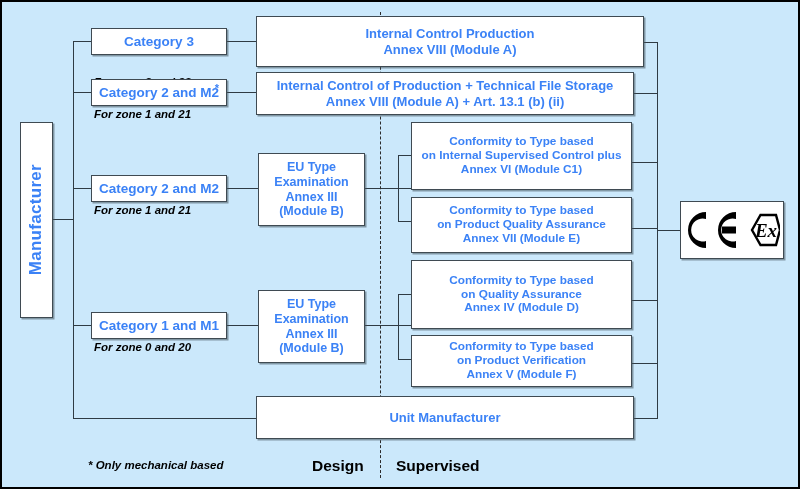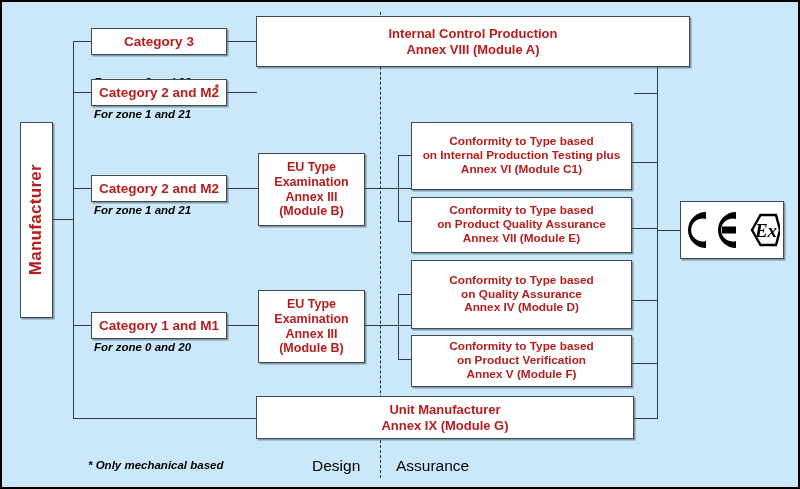--- a/index.html
+++ b/index.html
@@ -19,21 +19,21 @@
     position: absolute;
     background: #ffffff;
     border: 1.5px solid #3f4a52;
     box-shadow: 1.5px 1.5px 0 rgba(70,85,95,0.55);
     box-sizing: border-box;
     display: flex;
     flex-direction: column;
     align-items: center;
     justify-content: center;
     text-align: center;
-    color: #b91c1c;
+    color: #3b82f6;
     line-height: 1.18;
   }
   .ln-bold { font-weight: bold; }
   .ln-norm { font-weight: bold; }
 
   
   .h { position: absolute; height: 0; border-top: 1.6px solid #2f3b44; }
   .v { position: absolute; width: 0; border-left: 1.6px solid #2f3b44; }
   .dash {
     position: absolute; width: 0;
@@ -43,21 +43,21 @@
   .zone {
     position: absolute;
     font-style: italic;
     font-weight: bold;
     font-size: 11.5px;
     color: #000;
     white-space: nowrap;
   }
   .stage {
     position: absolute;
-    font-weight: normal;
+    font-weight: bold;
     font-size: 15.5px;
     color: #000;
     white-space: nowrap;
   }
   .footnote {
     position: absolute;
     font-style: italic;
     font-weight: bold;
     font-size: 11.5px;
     white-space: nowrap;
@@ -166,29 +166,33 @@
     <span class="ln-norm">(Module B)</span>
   </div>
 
   <div class="box" style="left:256px; top:288px; width:107px; height:73px; font-size:12.5px;">
     <span class="ln-bold">EU Type</span>
     <span class="ln-bold">Examination</span>
     <span class="ln-norm">Annex  III</span>
     <span class="ln-norm">(Module B)</span>
   </div>
 
-  <div class="box" style="left:254px; top:14px; width:434px; height:51px; font-size:13px;">
+  <div class="box" style="left:254px; top:14px; width:388px; height:51px; font-size:13px;">
     <span class="ln-bold">Internal Control Production</span>
     <span class="ln-norm">Annex VIII (Module A)</span>
   </div>
 
+  <div class="box" style="left:254px; top:70px; width:378px; height:43px; font-size:13px;">
+    <span class="ln-bold">Internal Control of Production + Technical File Storage</span>
+    <span class="ln-norm">Annex VIII (Module A) + Art. 13.1 (b) (ii)</span>
+  </div>
 
   <div class="box" style="left:409px; top:120px; width:221px; height:68px; font-size:11.8px;">
     <span class="ln-bold">Conformity to Type based</span>
-    <span class="ln-bold">on Internal Production Testing plus</span>
+    <span class="ln-bold">on Internal Supervised Control plus</span>
     <span class="ln-norm">Annex  VI (Module C1)</span>
   </div>
 
   <div class="box" style="left:409px; top:195px; width:221px; height:56px; font-size:11.8px;">
     <span class="ln-bold">Conformity to Type based</span>
     <span class="ln-bold">on Product Quality Assurance</span>
     <span class="ln-norm">Annex  VII (Module E)</span>
   </div>
 
   <div class="box" style="left:409px; top:258px; width:221px; height:69px; font-size:11.8px;">
@@ -198,34 +202,33 @@
   </div>
 
   <div class="box" style="left:409px; top:333px; width:221px; height:52px; font-size:11.8px;">
     <span class="ln-bold">Conformity to Type based</span>
     <span class="ln-bold">on Product Verification</span>
     <span class="ln-norm">Annex  V (Module F)</span>
   </div>
 
   <div class="box" style="left:254px; top:394px; width:378px; height:43px; font-size:13px;">
     <span class="ln-bold">Unit Manufacturer</span>
-    <span class="ln-norm">Annex IX (Module G)</span>
   </div>
 
   <div class="mark-box" style="left:678px; top:199px; width:104px; height:58px;">
     <svg width="96" height="44" viewBox="0 0 96 44">
 
       <path d="M22 4 A18 18 0 1 0 22 40 L22 33 A11.5 11.5 0 1 1 22 11 Z" fill="#000"></path>
 
       <path d="M52 4 A18 18 0 1 0 52 40 L52 33 A11.5 11.5 0 1 1 52 11 Z" fill="#000"></path>
       <rect x="38" y="18.5" width="14" height="7" fill="#000"></rect>
 
       <polygon points="68,22 76.5,7 92,7 96,22 92,37 76.5,37" fill="none" stroke="#000" stroke-width="2.4"></polygon>
       <text x="82" y="29" font-family="'Liberation Serif', serif" font-size="19" font-style="italic" font-weight="bold" fill="#000" text-anchor="middle">Εx</text>
     </svg>
   </div>
 
   <div class="stage" style="left:310px; top:455px;">Design</div>
-  <div class="stage" style="left:394px; top:455px;">Assurance</div>
+  <div class="stage" style="left:394px; top:455px;">Supervised</div>
 
   <div class="footnote" style="left:86px; top:457px;">* Only mechanical  based</div>
 
 </div>
 
 </body></html>

